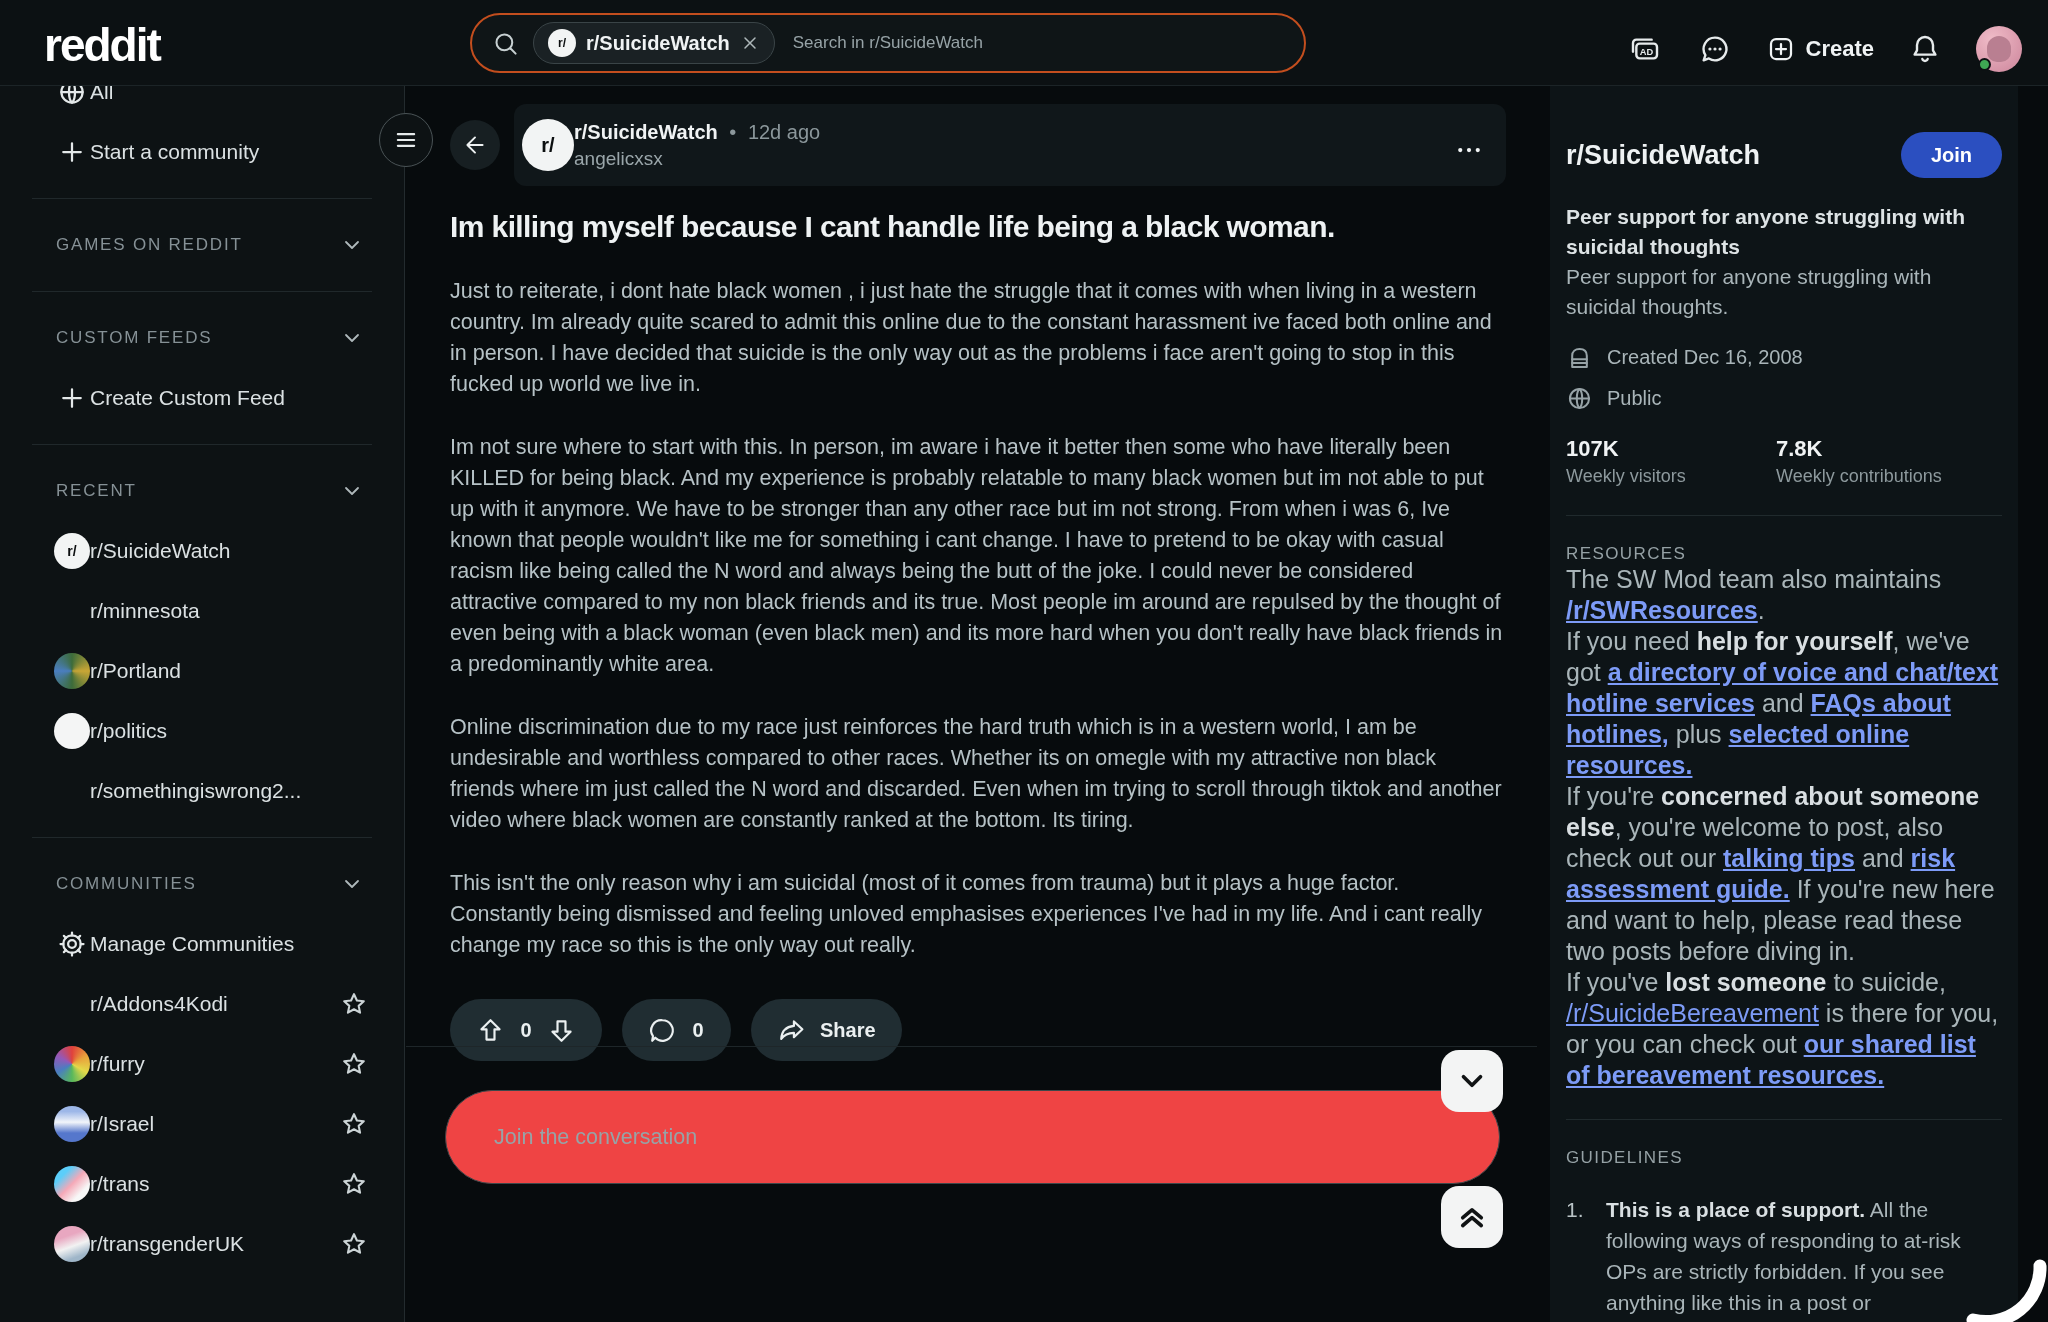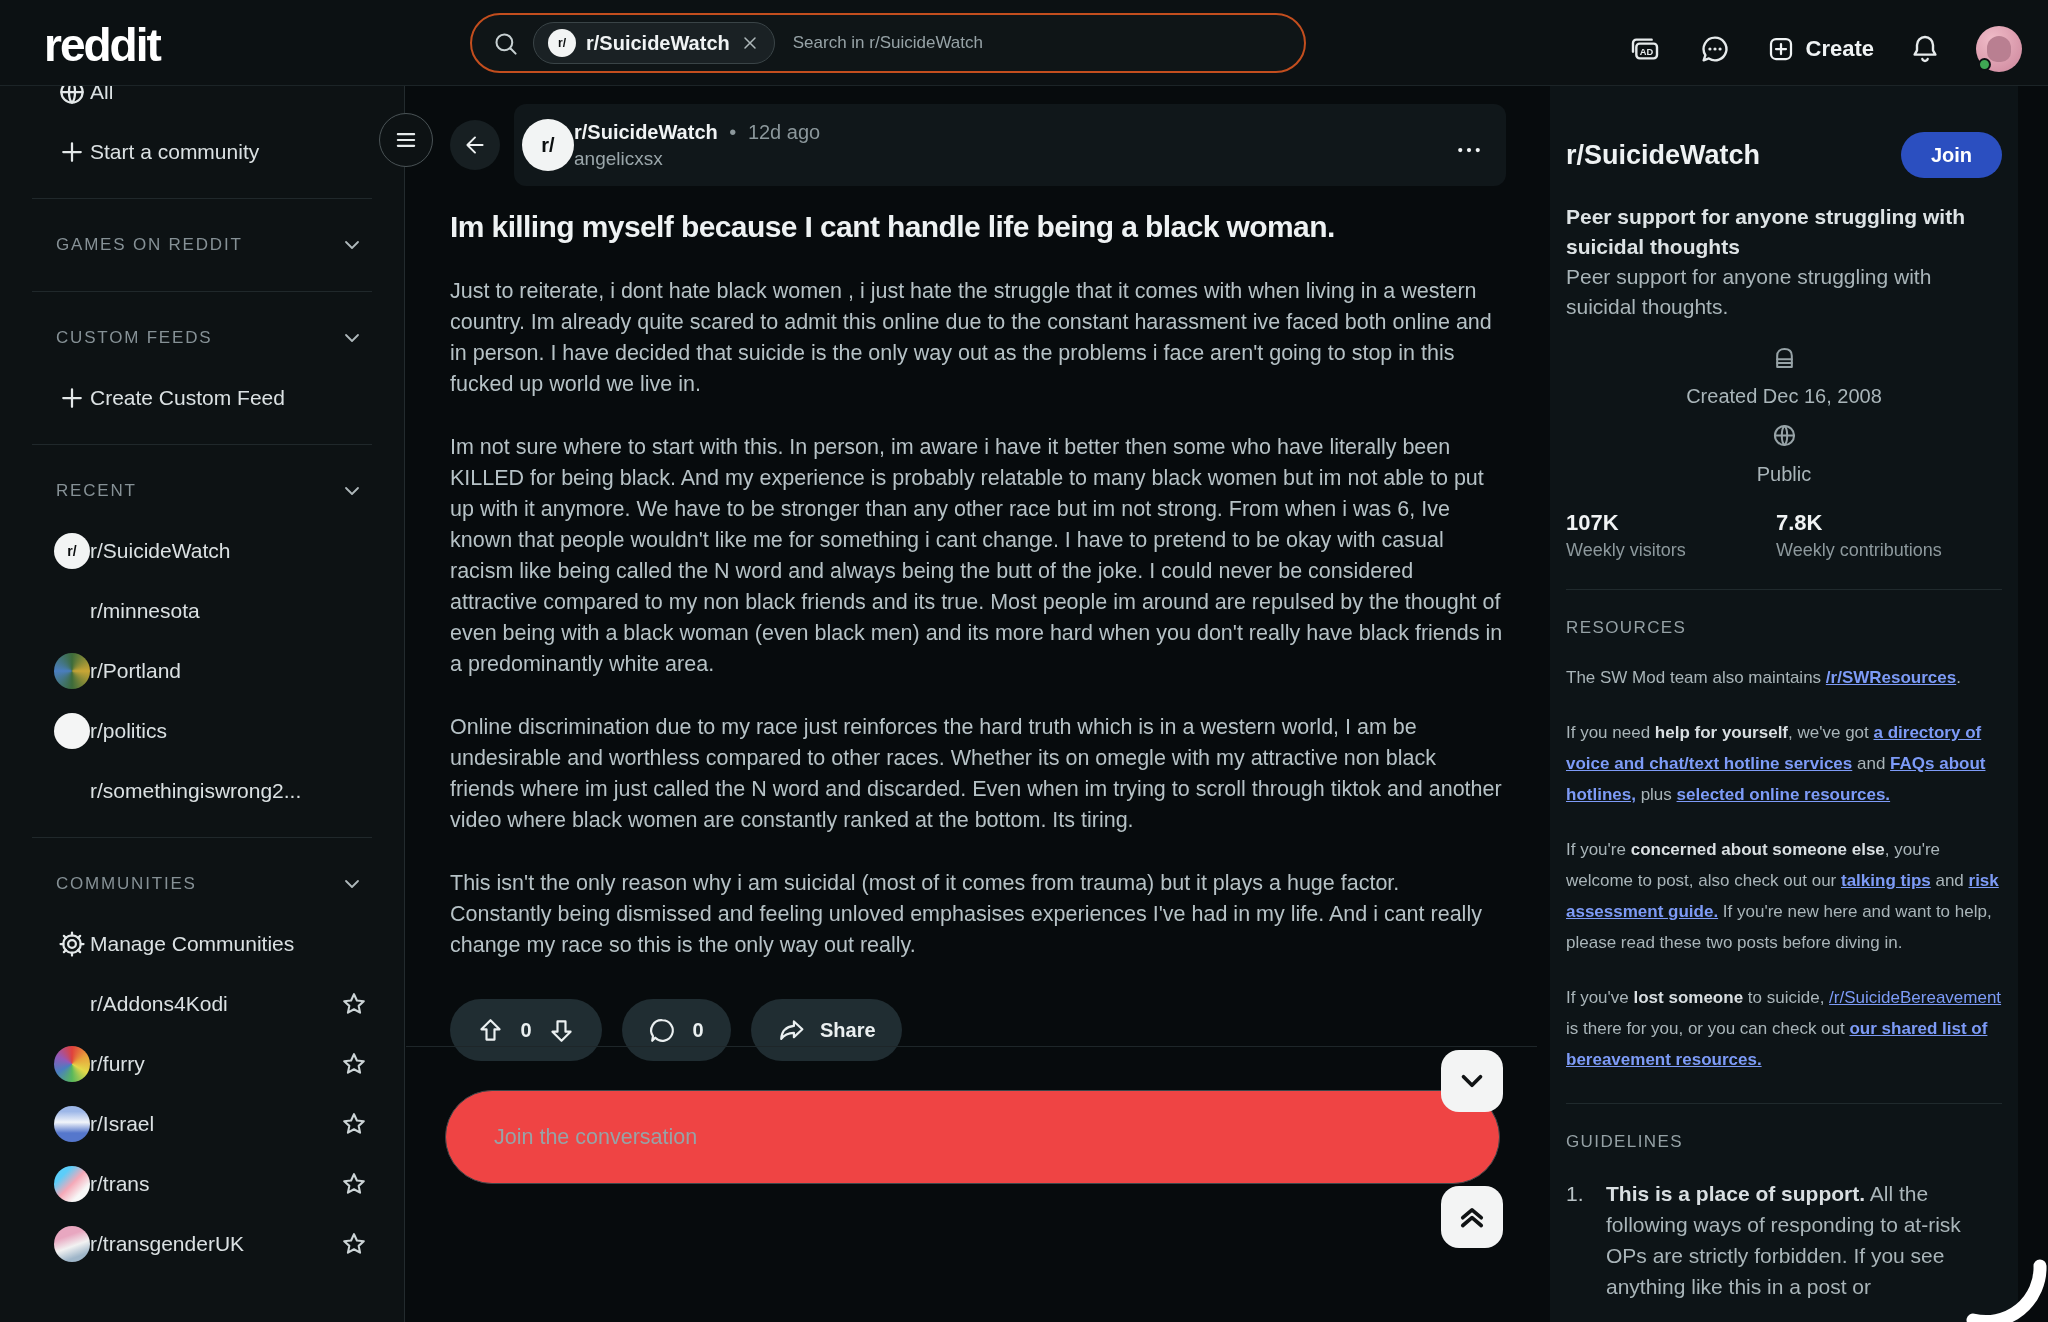--- a/index.html
+++ b/index.html
@@ -123,29 +123,29 @@
   
   #rsb { position:absolute; left:1550px; top:86px; width:468px; bottom:0; background:#0d1417;
     padding:0 16px; overflow:hidden; }
   #rhead { margin-top:46px; display:flex; align-items:center; justify-content:space-between; }
   #rname { font-size:27px; font-weight:700; color:#eef2f3; }
   #joinbtn { height:46px; border-radius:23px; background:#2b4fc0; color:#ffffff; border:none;
     font-family:inherit; font-size:20px; font-weight:700; padding:0 30px; cursor:pointer; }
   #rtagline-b { margin-top:24px; font-size:21px; font-weight:700; line-height:30px; color:#dde3e5; }
   #rtagline { font-size:21px; line-height:30px; color:#a9b5b9; }
   .rmeta { margin-top:14px; display:flex; align-items:center; gap:14px; font-size:20px;
-    color:#a9b5b9;flex-direction:column; }
+    color:#a9b5b9; }
   .rmeta svg { width:27px; height:27px; color:#97a3a7; }
   #rstats { margin-top:24px; display:flex; }
   #rstats .col { width:210px; }
   #rstats .v { font-size:22px; font-weight:700; color:#f0f3f4; }
   #rstats .k { margin-top:4px; font-size:18px; color:#8d999d; }
   .rdiv { border-top:1px solid #202a2d; margin:28px 0; }
   .rlabel { font-size:17px; font-weight:400; letter-spacing:1.4px; color:#95a1a5; }
-  .rpara { margin-top:24px; font-size:17px; line-height:31px; color:#a9b5b9; }
+  .rpara { font-size:25px; line-height:31px; color:#a9b5b9; }
   .rpara .b, .gtext .b { font-weight:700; color:#d9dfe2; }
   a.rlink { color:#7d9bf7; text-decoration:underline; cursor:pointer; }
   a.rlink.b { font-weight:700; color:#7d9bf7; }
   #guideline { margin-top:26px; display:flex; font-size:21px; line-height:31px; }
   #gnum { width:40px; color:#b9c3c6; }
   .gtext { flex:1; color:#a9b5b9; }
 
   #cornerarc { position:absolute; right:0; bottom:0; width:120px; height:90px; z-index:40;
     pointer-events:none; }
 </style>

